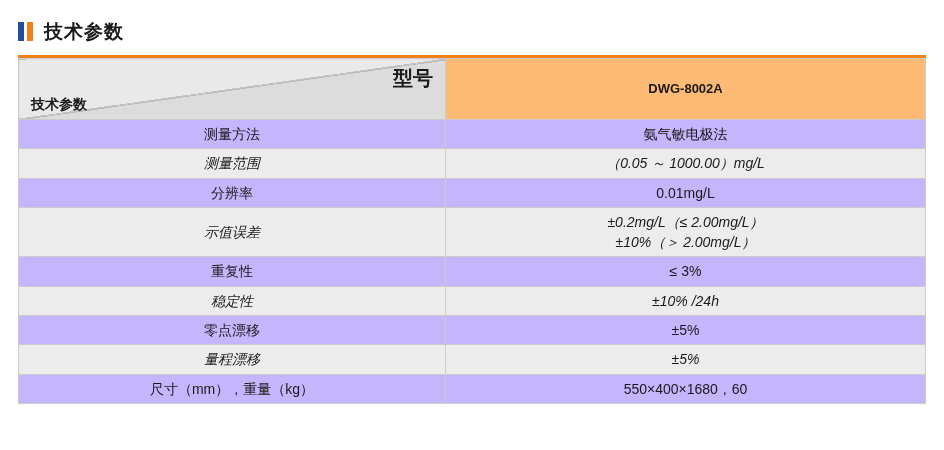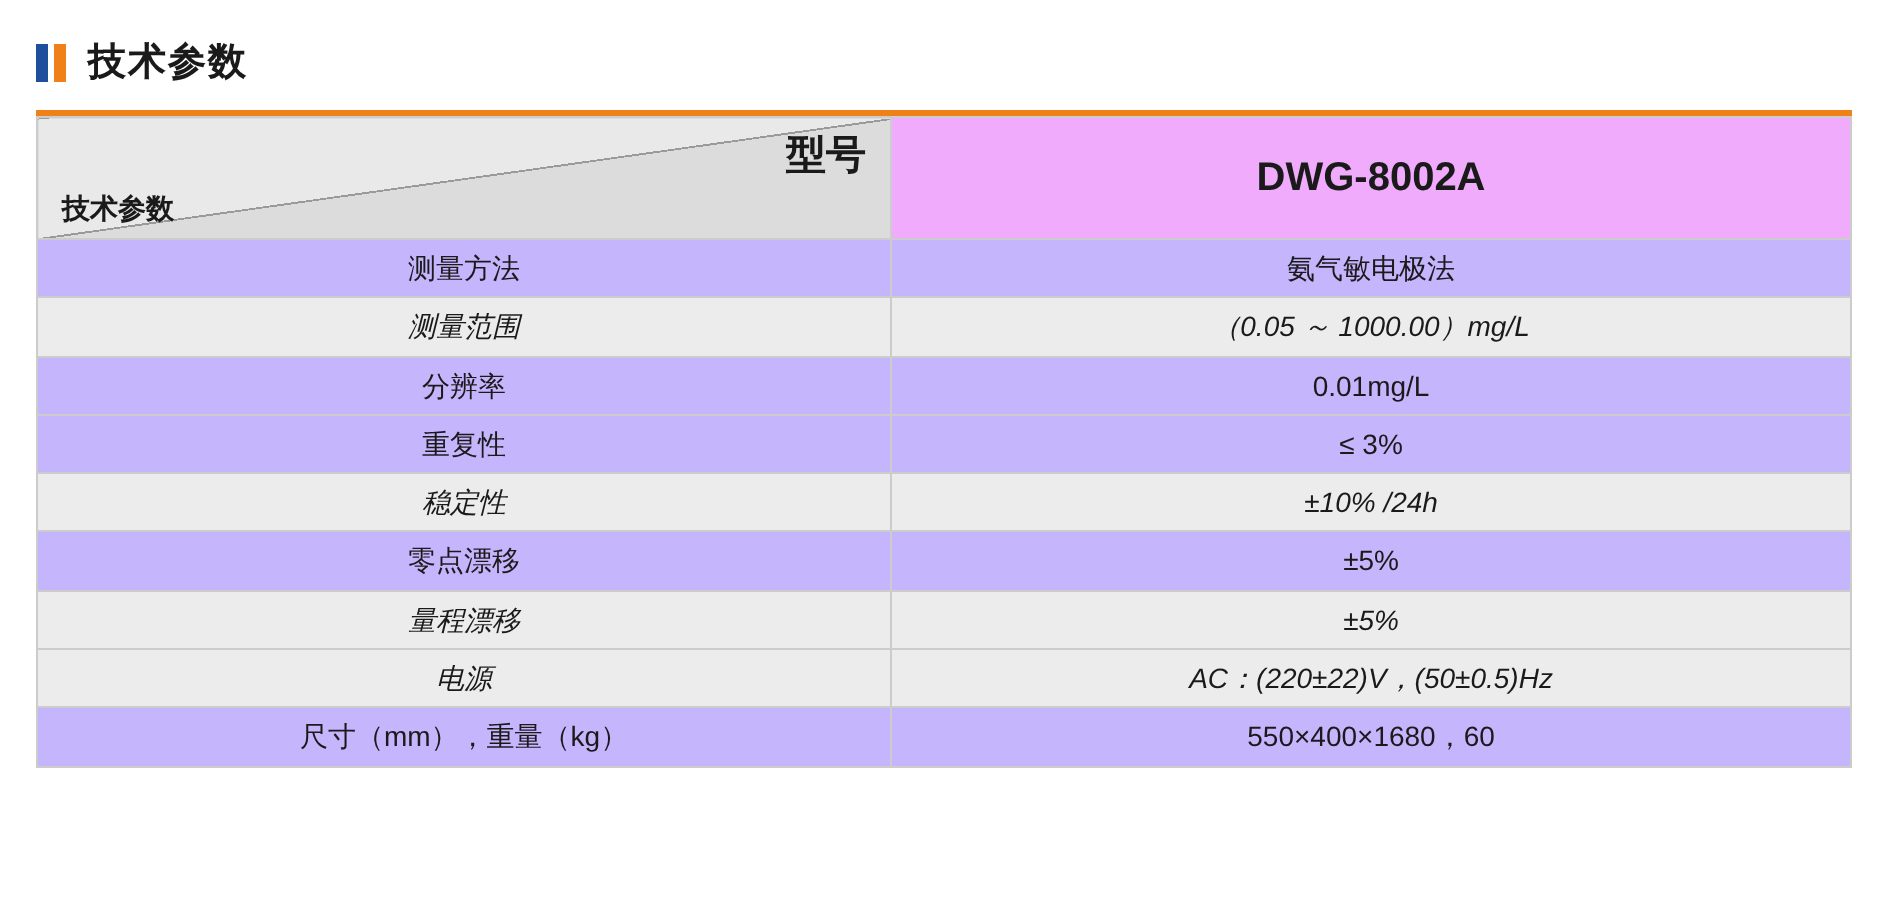--- a/index.html
+++ b/index.html
@@ -95,22 +95,22 @@
   }
   .diag-bottom {
     position: absolute;
     bottom: 5px;
     left: 12px;
     font-weight: bold;
     font-size: 14px;
   }
   .hdr .model-cell {
     font-weight: bold;
-    font-size: 20px;
-    background: #f0abfc;
+    font-size: 13px;
+    background: #fdba74;
     text-align: center;
   }
 
   tr.alt td { background: #ececec; font-style: italic; }
   tr.plain td { background: #c4b5fd; }
 
   .two-line { line-height: 1.5; }
 </style>
 </head>
 <body>
@@ -144,20 +144,27 @@
         <tr class="alt">
           <td>测量范围</td>
           <td>（0.05 ～ 1000.00）mg/L</td>
         </tr>
 
         <tr class="plain">
           <td>分辨率</td>
           <td>0.01mg/L</td>
         </tr>
 
+        <tr class="alt">
+          <td>示值误差</td>
+          <td class="two-line">
+            <div>±0.2mg/L（≤ 2.00mg/L）</div>
+            <div>±10%（＞ 2.00mg/L）</div>
+          </td>
+        </tr>
 
         <tr class="plain">
           <td>重复性</td>
           <td>≤ 3%</td>
         </tr>
 
         <tr class="alt">
           <td>稳定性</td>
           <td>±10% /24h</td>
         </tr>
@@ -166,24 +173,20 @@
           <td>零点漂移</td>
           <td>±5%</td>
         </tr>
 
         <tr class="alt">
           <td>量程漂移</td>
           <td>±5%</td>
         </tr>
 
 
-        <tr class="alt">
-          <td>电源</td>
-          <td>AC：(220±22)V，(50±0.5)Hz</td>
-        </tr>
 
         <tr class="plain">
           <td>尺寸（mm），重量（kg）</td>
           <td>550×400×1680，60</td>
         </tr>
       </tbody>
     </table>
   </div>
 
 </div>

